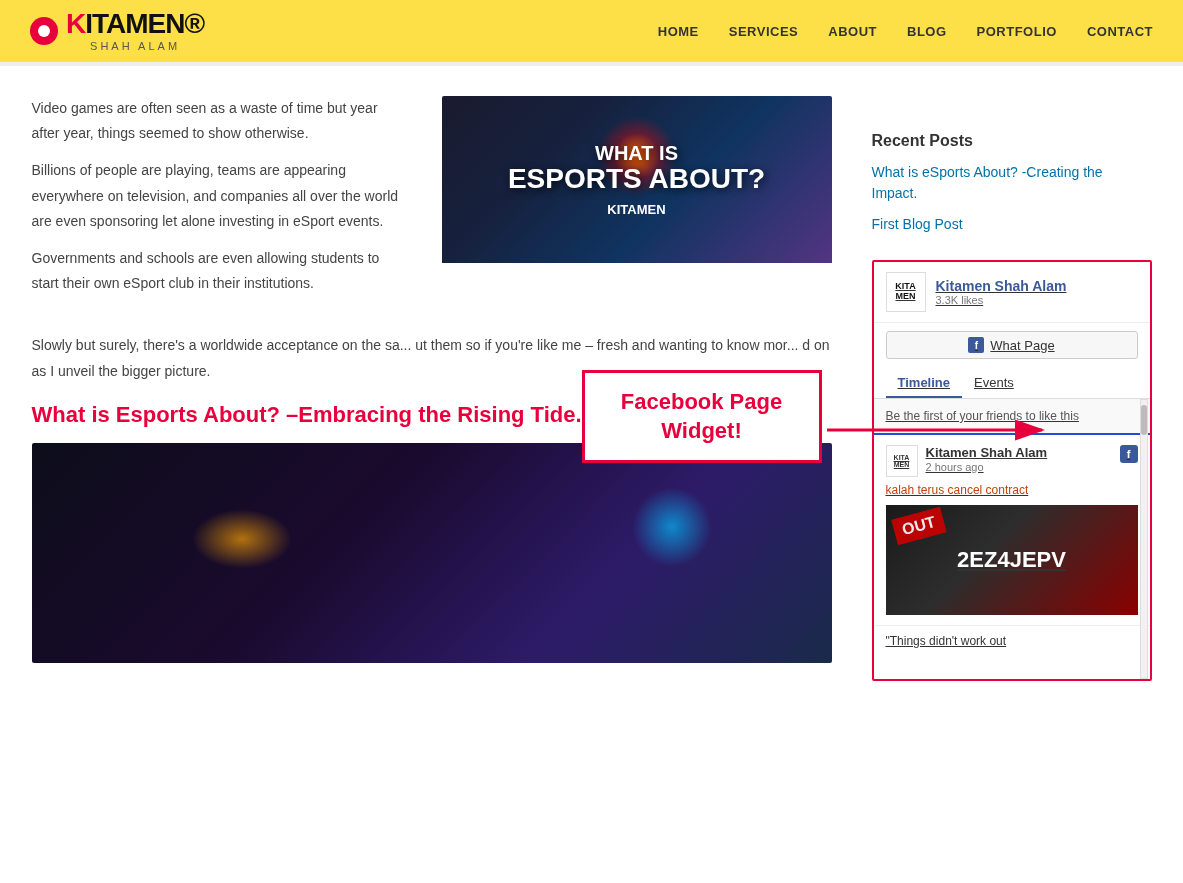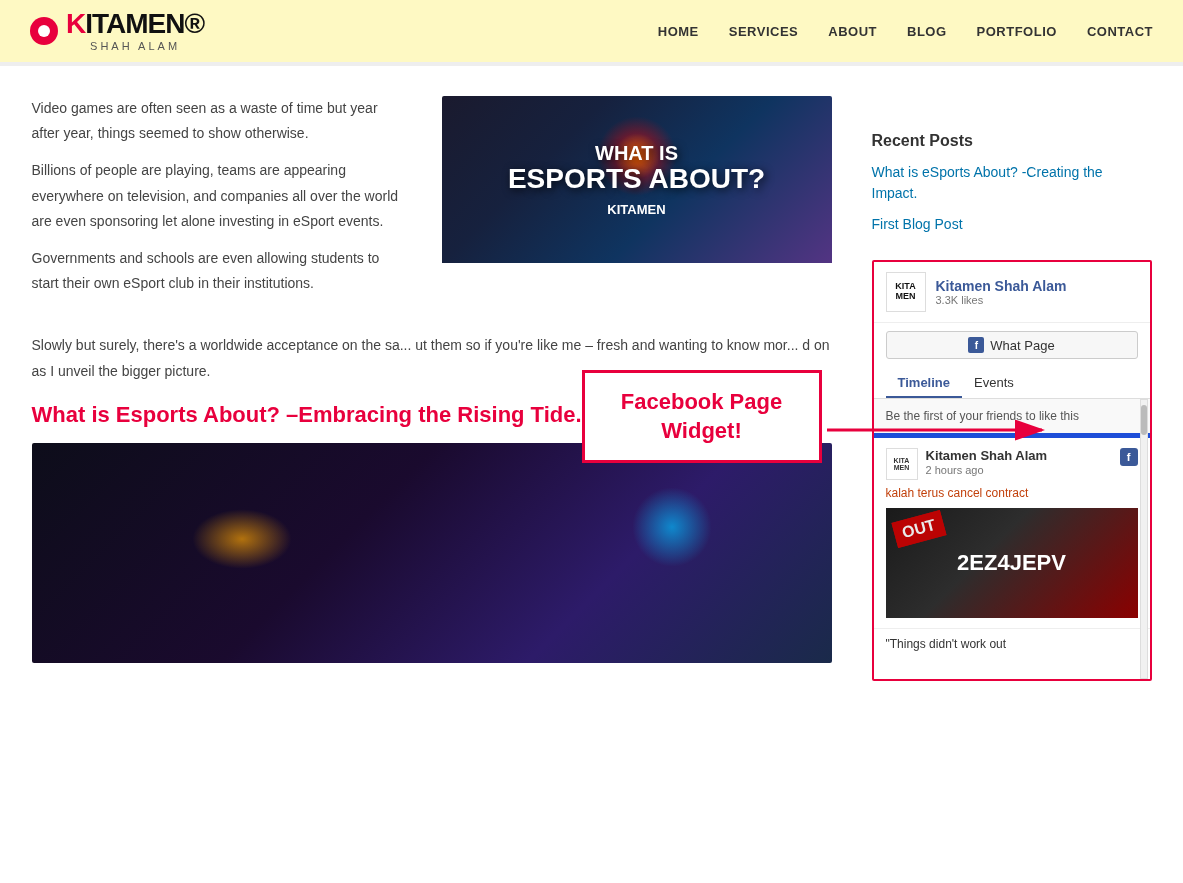--- a/index.html
+++ b/index.html
@@ -5,21 +5,21 @@
     * { margin: 0; padding: 0; box-sizing: border-box; }
     body { font-family: Arial, sans-serif; background: #fff; color: #333; font-size: 14px; }
 
     
     .header {
       display: flex;
       align-items: center;
       justify-content: space-between;
       padding: 10px 30px;
       border-bottom: 2px solid #eee;
-      background: #fef9c3;
+      background: #fde047;
     }
     .logo-area {
       display: flex;
       align-items: center;
     }
     .logo-text {
       font-size: 28px;
       font-weight: 900;
       color: #111;
       letter-spacing: -1px;
@@ -214,20 +214,21 @@
       line-height: 1.5;
       margin-bottom: 10px;
     }
 
     
     .fb-widget {
       border: 2px solid #e8003d;
       border-radius: 2px;
       overflow: hidden;
       background: #fff;
+      text-decoration: underline;
     }
     .fb-widget-header {
       display: flex;
       align-items: center;
       padding: 10px 12px;
       border-bottom: 1px solid #eee;
     }
     .fb-logo-box {
       width: 40px; height: 40px;
       border: 1px solid #ddd;
@@ -298,21 +299,21 @@
     .fb-content {
       height: 280px;
       overflow: hidden;
       position: relative;
     }
     .fb-first-line {
       padding: 10px 12px;
       font-size: 12px;
       color: #555;
       background: #f9f9f9;
-      border-bottom: 5px solid #1d4ed8;
+      border-bottom: 2px solid #1d4ed8;
     }
     .fb-post {
       padding: 10px 12px;
       border-bottom: 1px solid #eee;
     }
     .fb-post-header {
       display: flex;
       align-items: flex-start;
       gap: 8px;
       margin-bottom: 6px;

